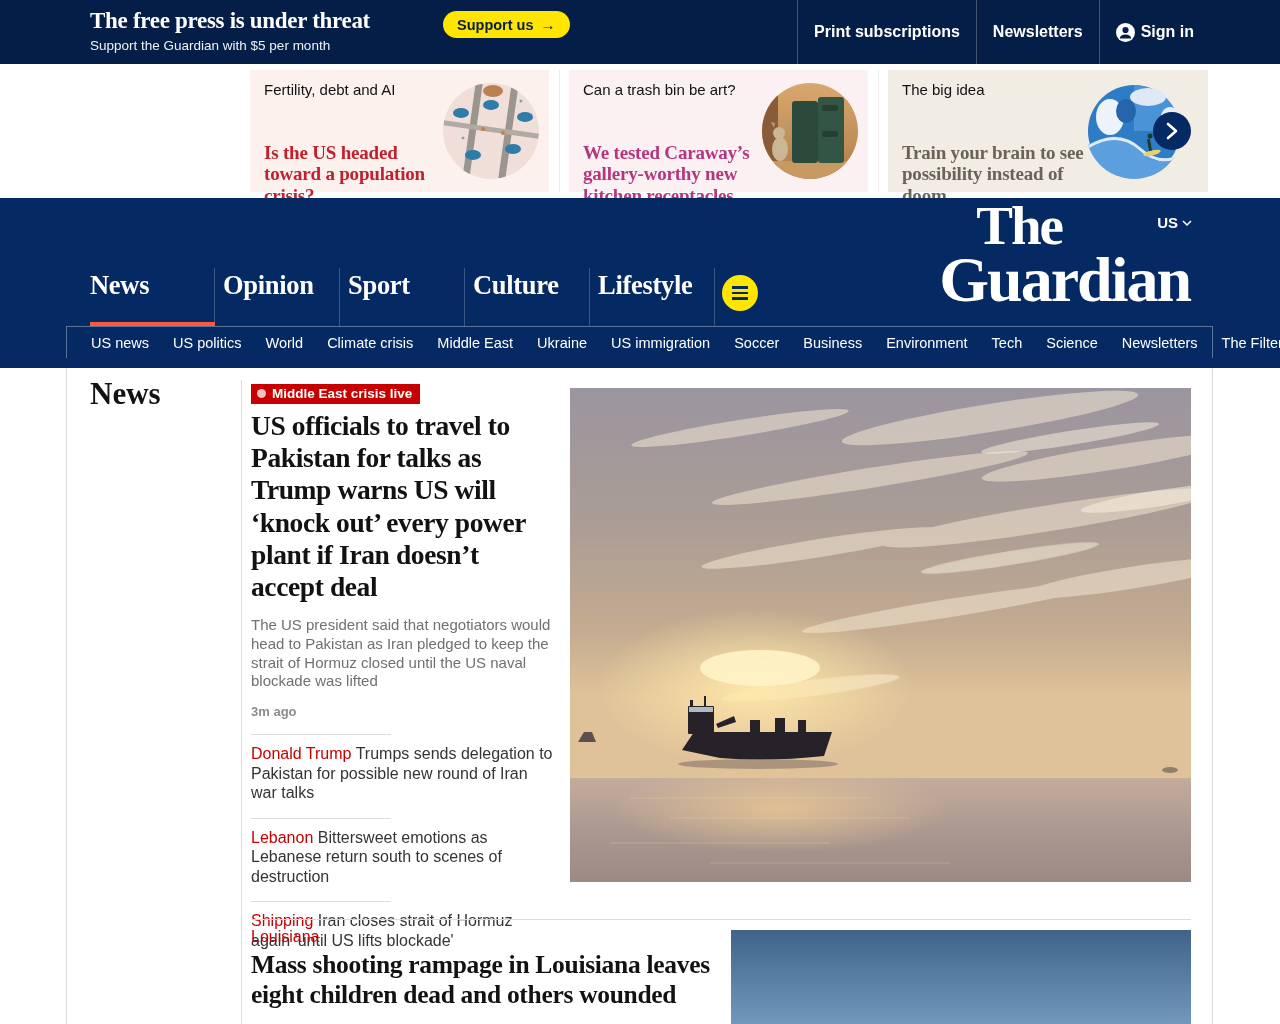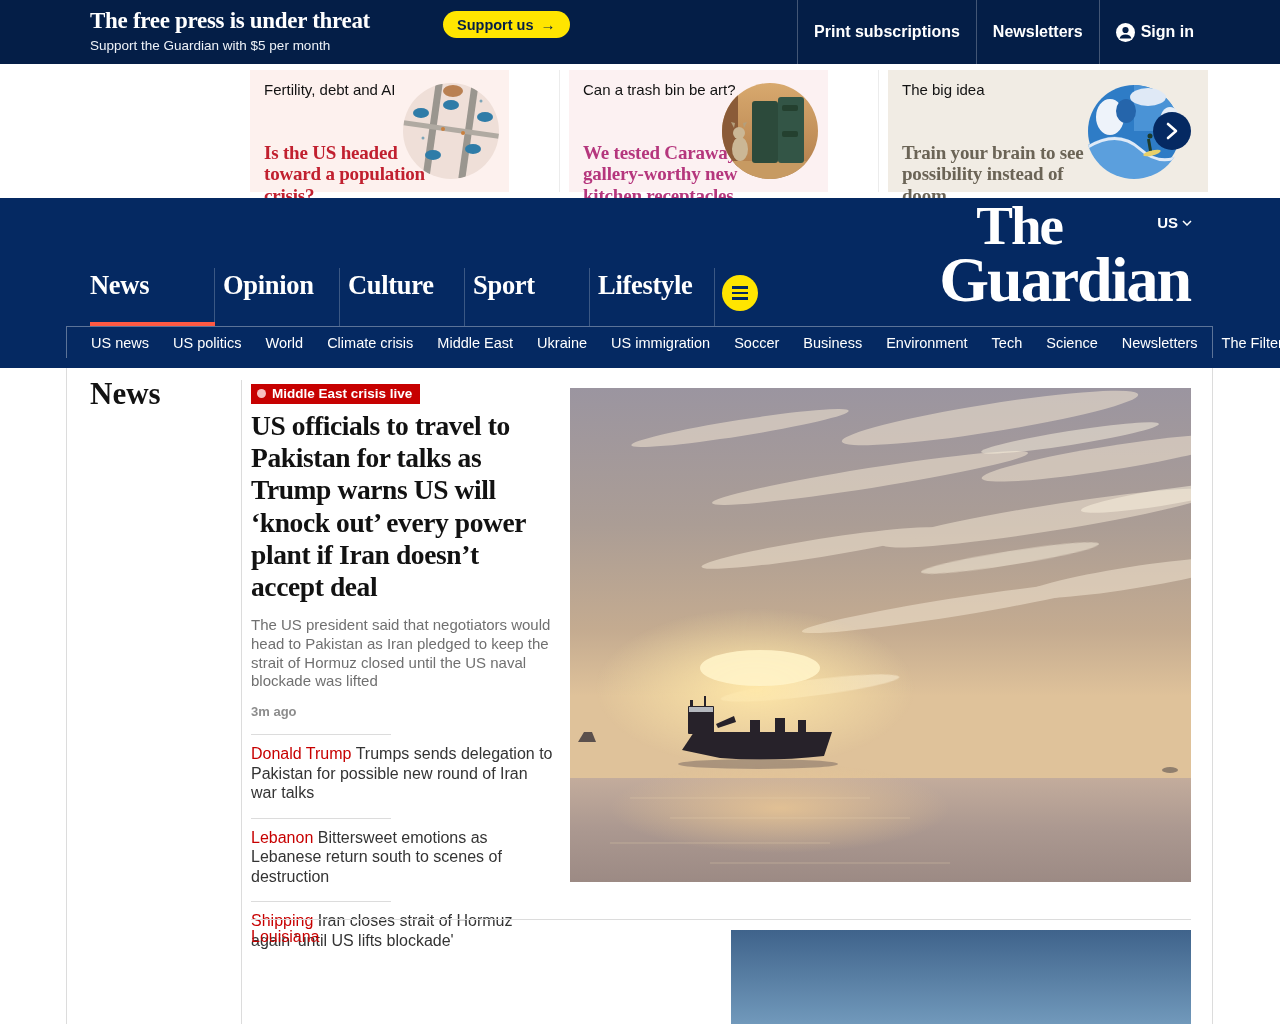--- a/index.html
+++ b/index.html
@@ -16,21 +16,21 @@
                  background:#ffe500; color:#041e47; font-weight:700; font-size:14.5px; border-radius:14px;
                  display:flex; align-items:center; gap:7px; font-family:inherit; }
   .support-arrow { font-size:15px; font-weight:700; }
   .banner-links { position:absolute; right:86px; top:0; height:64px; display:flex; }
   .banner-link { display:flex; align-items:center; gap:6px; padding:0 16px; color:#fff; font-weight:700; font-size:16px;
                  border-left:1px solid rgba(255,255,255,.25); height:64px; cursor:pointer; }
   .banner-link:last-child { padding-right:0; }
 
   
   .promo-row { position:absolute; left:0; top:64px; width:1280px; height:134px; background:#fff; }
-  .promo-card { position:absolute; top:6px; width:259px; height:122px; padding:11px 14px; cursor:pointer; }
+  .promo-card { position:absolute; top:6px; width:299px; height:122px; padding:11px 14px; cursor:pointer; }
   .promo-0 { left:250px; background:#fdf1ee; }
   .promo-1 { left:569px; background:#fcf1f2; }
   .promo-2 { left:888px; width:320px; background:#f1ece4; }
   .promo-div { position:absolute; top:6px; width:1px; height:122px; background:#ececec; }
   .promo-kicker { font-size:15px; color:#121212; margin-bottom:3px; }
   .promo-headline { font-family:"Liberation Serif","DejaVu Serif",serif; font-weight:700; font-size:19px; line-height:1.12; width:172px; letter-spacing:-0.2px;margin-top:44px; }
   .promo-0 .promo-headline { color:#c1202f; }
   .promo-1 .promo-headline { color:#b5367d; }
   .promo-2 .promo-headline { color:#6b6456; width:190px; }
   .promo-media { position:absolute; right:10px; top:13px; width:96px; height:96px; border-radius:50%; overflow:hidden; }
@@ -220,22 +220,22 @@
   <div class="logo">
     <span class="logo-the">The</span>
     <span class="logo-guardian">Guardian</span>
   </div>
   <div class="primary-nav">
     <div class="nav-cell">
       <span>News</span>
       <div class="nav-active-bar"></div>
     </div>
     <div class="nav-cell"><span>Opinion</span></div>
+    <div class="nav-cell"><span>Sport</span></div>
     <div class="nav-cell"><span>Culture</span></div>
-    <div class="nav-cell"><span>Sport</span></div>
     <div class="nav-cell"><span>Lifestyle</span></div>
   </div>
   <button class="menu-btn">
     <span class="menu-bar"></span>
     <span class="menu-bar"></span>
     <span class="menu-bar"></span>
   </button>
   <div class="sub-nav">
     <span class="sub-nav-item">US news</span>
     <span class="sub-nav-item">US politics</span>
@@ -340,20 +340,21 @@
       <rect x="119" y="319" width="24" height="5" fill="#cfd2d8" opacity="0.85"></rect>
       <ellipse cx="188" cy="376" rx="80" ry="5" fill="#7d6d64" opacity="0.55"></ellipse>
       <path d="M8 354 l6 -10 8 0 4 10 Z" fill="#3a3339" opacity="0.8"></path>
       <ellipse cx="600" cy="382" rx="8" ry="3" fill="#5b5150" opacity="0.6"></ellipse>
     </svg>
   </div>
 
   <div class="second-divider"></div>
   <div class="second-text">
     <div class="second-kicker">Louisiana</div>
+    <div class="second-headline">Mass shooting rampage in Louisiana leaves eight children dead and others wounded</div>
   </div>
   <div class="second-image">
     <svg width="460" height="94" viewBox="0 0 460 94" preserveAspectRatio="none">
       <defs>
         <linearGradient id="bluesky" x1="0" y1="0" x2="0" y2="1">
           <stop offset="0" stop-color="#3f638b"></stop>
           <stop offset="1" stop-color="#7199bb"></stop>
         </linearGradient>
       </defs>
       <rect width="460" height="94" fill="url(#bluesky)"></rect>

